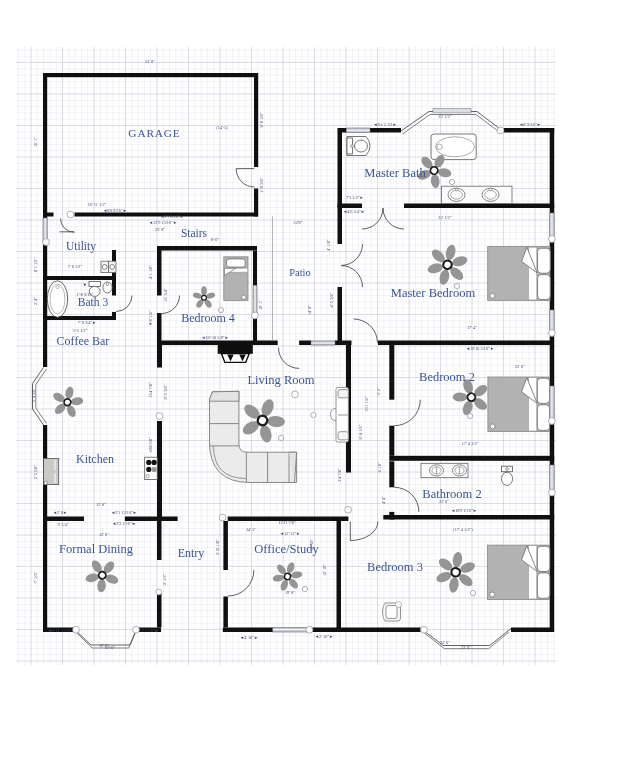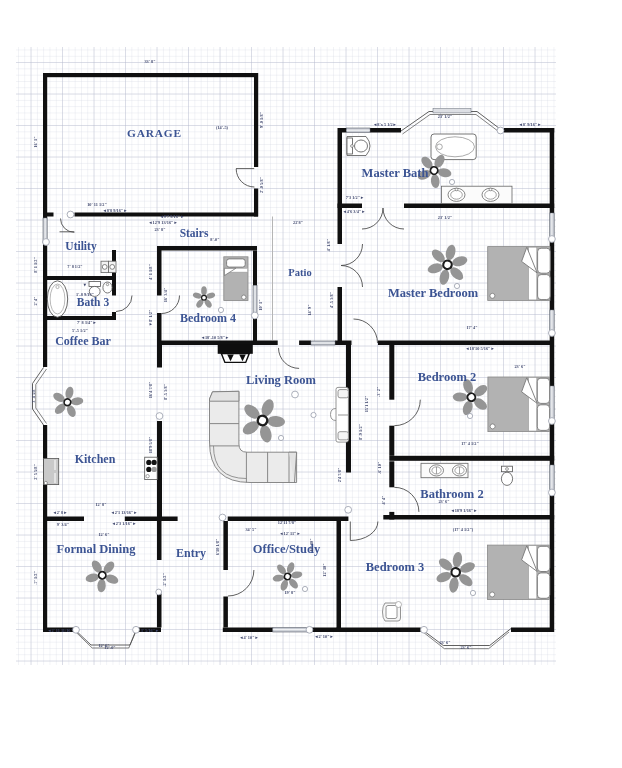--- a/index.html
+++ b/index.html
@@ -1,16 +1,16 @@
 <!DOCTYPE html>
 <html><head>
 <meta charset="utf-8">
 <style>
   html,body{margin:0;padding:0;background:#ffffff;}
-  .pg{width:556px;height:768px;position:relative;background:#ffffff;overflow:hidden;font-weight:bold;}
+  .pg{width:556px;height:768px;position:relative;background:#ffffff;overflow:hidden;}
   text{font-family:"Liberation Serif",serif;}
   .rl{fill:#3c5493;}
   .d{font-family:"Liberation Serif",serif;fill:#41496f;font-size:4.3px;}
   .dv{font-family:"Liberation Serif",serif;fill:#41496f;font-size:4.3px;}
 </style>
 </head>
 <body>
 <div class="pg">
 <svg width="622" height="768" viewBox="0 0 622 768">
 <defs>

